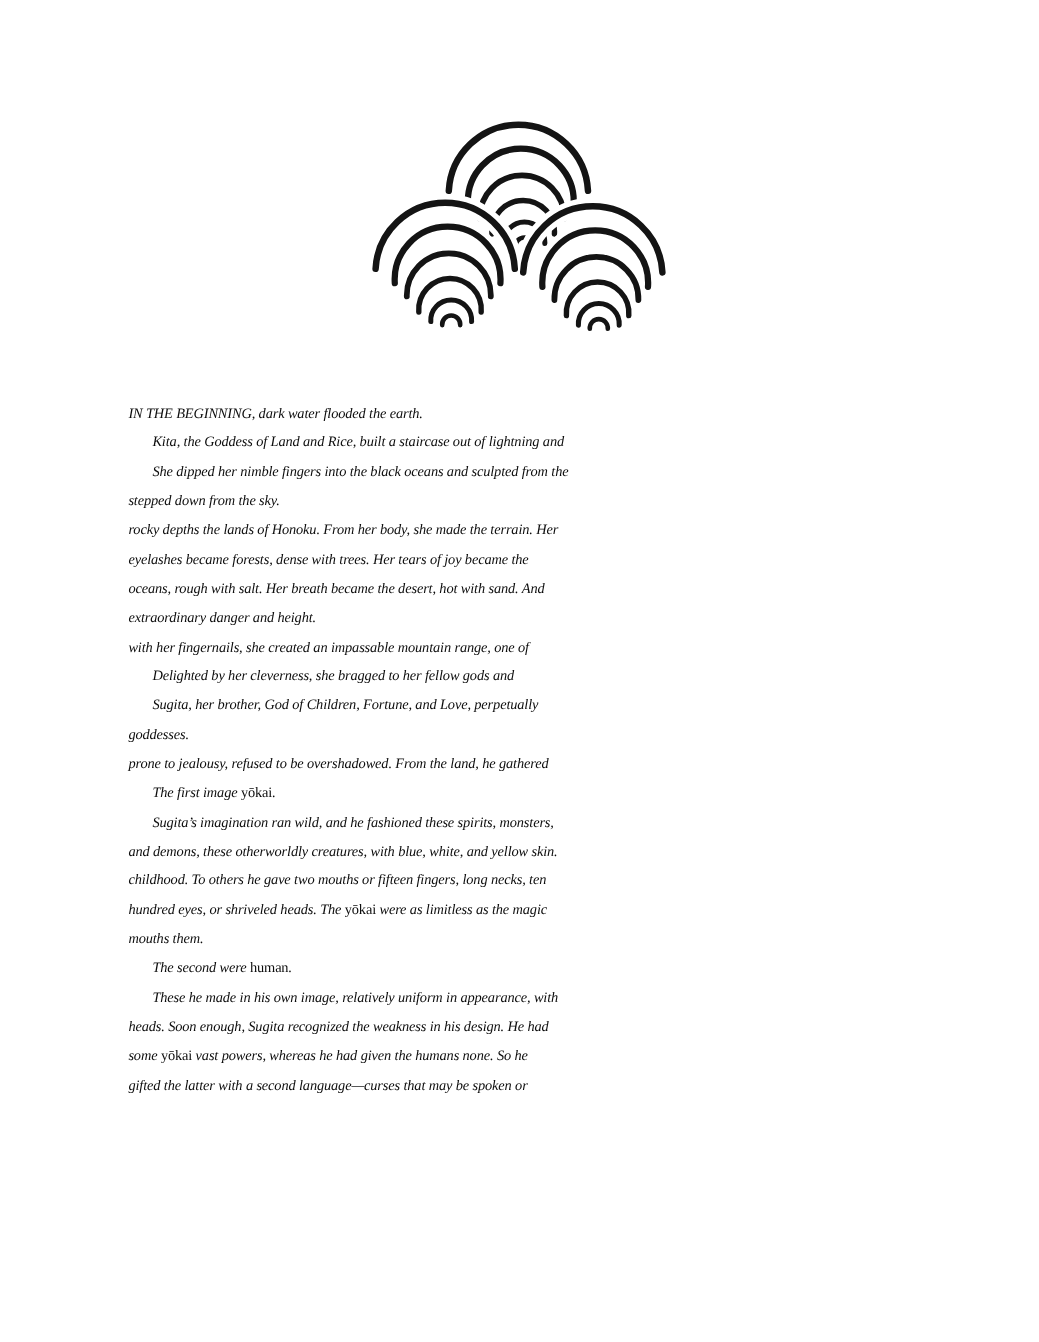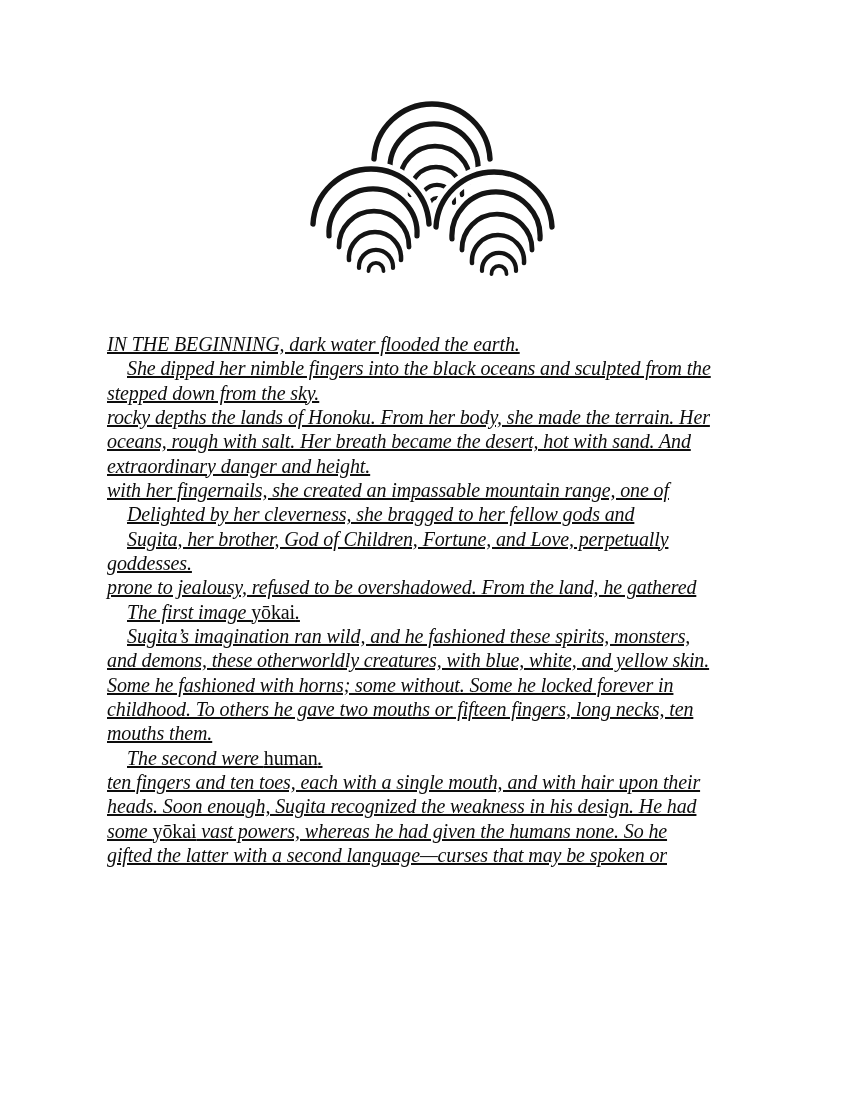--- a/index.html
+++ b/index.html
@@ -17,25 +17,24 @@
   .ornament {
     position: absolute;
     left: 300px; top: 92px;
     width: 270px; height: 190px;
   }
   .story {
     position: absolute;
     left: 107px; top: 332px;
     width: 690px;
     font-style: italic;
-    font-size: 20px;
+    font-size: 12px;
     line-height: 24.33px;
     letter-spacing: -0.12px;
     color: #0d0d0d;
-    text-decoration: underline;
   }
   .line {
     white-space: pre;
     height: 24.33px;
   }
   .line.indent { padding-left: 20px; }
   .roman { font-style: normal; text-align: right; }
 </style>
 </head>
 <body>
@@ -68,35 +67,37 @@
       <path d="M 68.50 179.00 A 7.52 7.52 0 1 1 83.50 179.00" fill="none" stroke="#141414" stroke-width="3.80" stroke-linecap="round"></path>
       <path d="M 136.00 135.00 A 58.08 58.08 0 0 1 252.00 135.00" fill="none" stroke="#141414" stroke-width="5.40" stroke-linecap="round"></path>
       <path d="M 152.00 147.00 A 44.10 44.10 0 1 1 240.00 147.00" fill="none" stroke="#141414" stroke-width="5.20" stroke-linecap="round"></path>
       <path d="M 162.00 158.00 A 35.01 35.01 0 1 1 232.00 158.00" fill="none" stroke="#141414" stroke-width="4.80" stroke-linecap="round"></path>
       <path d="M 172.00 171.00 A 26.07 26.07 0 1 1 224.00 171.00" fill="none" stroke="#141414" stroke-width="4.50" stroke-linecap="round"></path>
       <path d="M 182.00 179.00 A 17.03 17.03 0 1 1 216.00 179.00" fill="none" stroke="#141414" stroke-width="4.20" stroke-linecap="round"></path>
       <path d="M 191.50 182.00 A 7.52 7.52 0 1 1 206.50 182.00" fill="none" stroke="#141414" stroke-width="3.80" stroke-linecap="round"></path>
     </svg>
   <div class="story" id="story" style="color: rgb(13, 13, 13);">
       <div class="line"><span>IN THE BEGINNING, dark water flooded the earth.</span></div>
+      <div class="line indent"><span>Kita, the Goddess of Land and Rice, built a staircase out of lightning and</span></div>
       <div class="line indent"><span>She dipped her nimble fingers into the black oceans and sculpted from the</span></div>
       <div class="line"><span>stepped down from the sky.</span></div>
       <div class="line"><span>rocky depths the lands of Honoku. From her body, she made the terrain. Her</span></div>
+      <div class="line"><span>eyelashes became forests, dense with trees. Her tears of joy became the</span></div>
       <div class="line"><span>oceans, rough with salt. Her breath became the desert, hot with sand. And</span></div>
       <div class="line"><span>extraordinary danger and height.</span></div>
       <div class="line"><span>with her fingernails, she created an impassable mountain range, one of</span></div>
       <div class="line indent"><span>Delighted by her cleverness, she bragged to her fellow gods and</span></div>
       <div class="line indent"><span>Sugita, her brother, God of Children, Fortune, and Love, perpetually</span></div>
       <div class="line"><span>goddesses.</span></div>
       <div class="line"><span>prone to jealousy, refused to be overshadowed. From the land, he gathered</span></div>
       <div class="line indent"><span>The first image </span><span class="roman">yōkai</span><span>.</span></div>
       <div class="line indent"><span>Sugita’s imagination ran wild, and he fashioned these spirits, monsters,</span></div>
       <div class="line"><span>and demons, these otherworldly creatures, with blue, white, and yellow skin.</span></div>
-      <div class="line"><span>Some he fashioned with horns; some without. Some he locked forever in</span></div>
       <div class="line"><span>childhood. To others he gave two mouths or fifteen fingers, long necks, ten</span></div>
+      <div class="line"><span>hundred eyes, or shriveled heads. The </span><span class="roman">yōkai</span><span> were as limitless as the magic</span></div>
       <div class="line"><span>mouths them.</span></div>
       <div class="line indent"><span>The second were </span><span class="roman">human</span><span>.</span></div>
-      <div class="line"><span>ten fingers and ten toes, each with a single mouth, and with hair upon their</span></div>
+      <div class="line indent"><span>These he made in his own image, relatively uniform in appearance, with</span></div>
       <div class="line"><span>heads. Soon enough, Sugita recognized the weakness in his design. He had</span></div>
       <div class="line"><span>some </span><span class="roman">yōkai</span><span> vast powers, whereas he had given the humans none. So he</span></div>
       <div class="line"><span>gifted the latter with a second language—curses that may be spoken or</span></div>
     </div>
 </div>
 
 </body></html>

